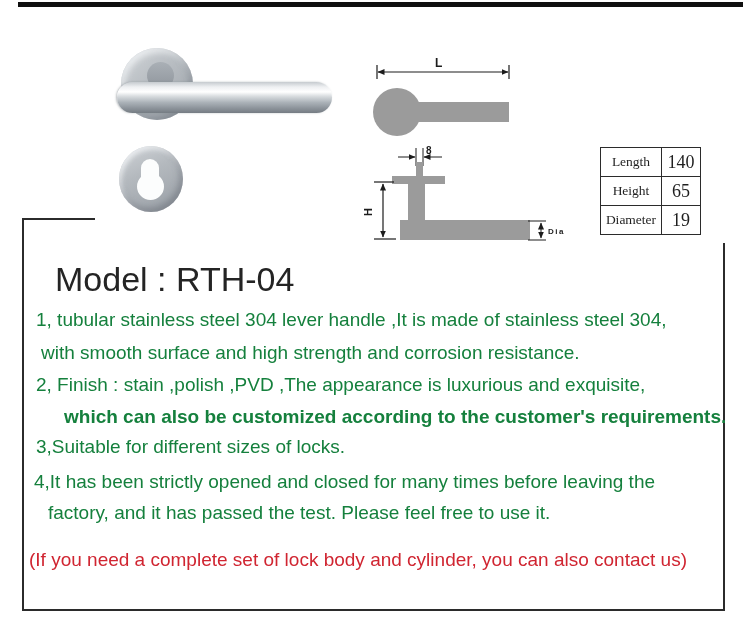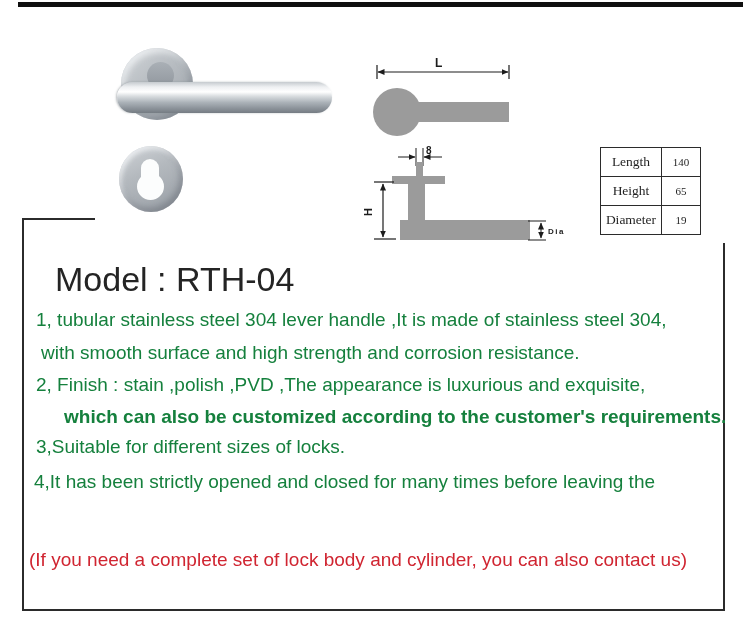--- a/index.html
+++ b/index.html
@@ -26,21 +26,21 @@
 
   
   .drawing{position:absolute;left:360px;top:40px;}
   .drawing text{font-family:"Liberation Sans",sans-serif;fill:#1c1c1c;}
 
   
   .spec-table{position:absolute;left:584px;top:147px;border-collapse:collapse;
               font-family:"Liberation Serif",serif;margin-left:16px;}
   .spec-table td{border:1.5px solid #2b2b2b;text-align:center;vertical-align:middle;}
   .spec-table td.lbl{width:56px;height:28px;font-size:13.5px;padding:0 2px;}
-  .spec-table td.val{width:36px;font-size:11px;}
+  .spec-table td.val{width:36px;font-size:18px;}
 
   
   .bseg{position:absolute;background:#2b2b2b;}
   .b-left{left:22px;top:218px;width:2px;height:393px;}
   .b-topseg{left:22px;top:218px;width:73px;height:2px;}
   .b-bottom{left:22px;top:609px;width:703px;height:2px;}
   .b-right{left:723px;top:243px;width:2px;height:368px;}
 
   
   .tline{position:absolute;font-size:19px;line-height:24px;white-space:nowrap;color:#15803d;}
@@ -126,16 +126,17 @@
 
   <div class="tline" style="left:36px;top:308px;">1, tubular stainless steel 304 lever handle ,It is made of stainless steel 304,</div>
   <div class="tline" style="left:41px;top:341px;">with smooth surface and high strength and corrosion resistance.</div>
 
   <div class="tline" style="left:36px;top:373px;">2, Finish : stain ,polish ,PVD ,The appearance is luxurious and exquisite,</div>
   <div class="tline" style="left:64px;top:405px;font-weight:bold;">which can also be customized according to the customer's requirements.</div>
 
   <div class="tline" style="left:36px;top:435px;">3,Suitable for different sizes of locks.</div>
 
   <div class="tline" style="left:34px;top:470px;">4,It has been strictly opened and closed for many times before leaving the</div>
+  <div class="tline" style="left:48px;top:501px;">factory, and it has passed the test. Please feel free to use it.</div>
 
   <div class="tline note" style="left:29px;top:548px;">(If you need a complete set of lock body and cylinder, you can also contact us)</div>
 
 </div>
 
 </body></html>

